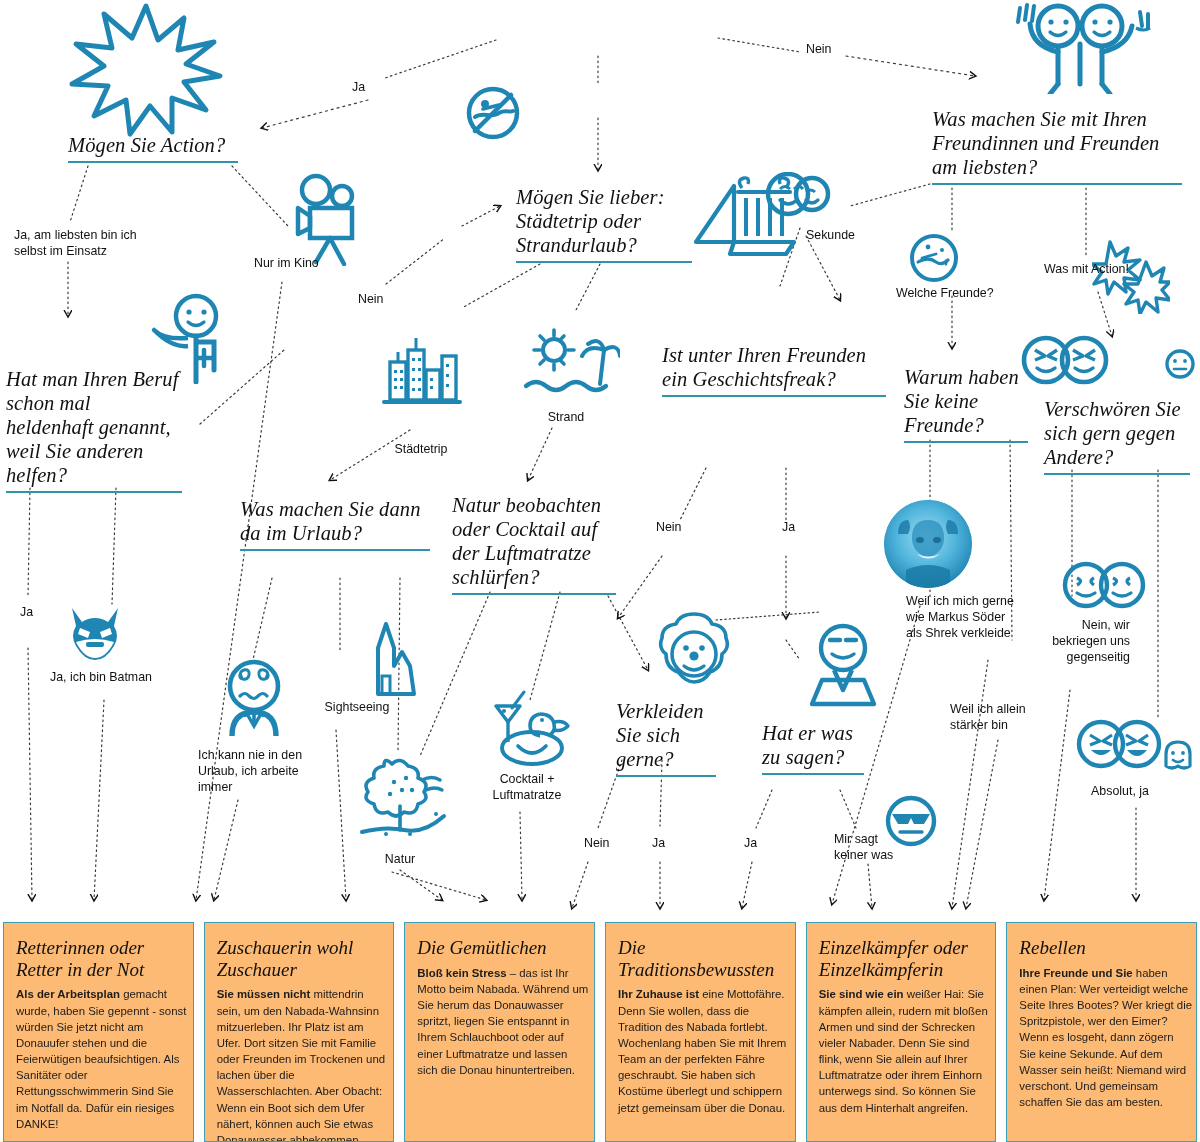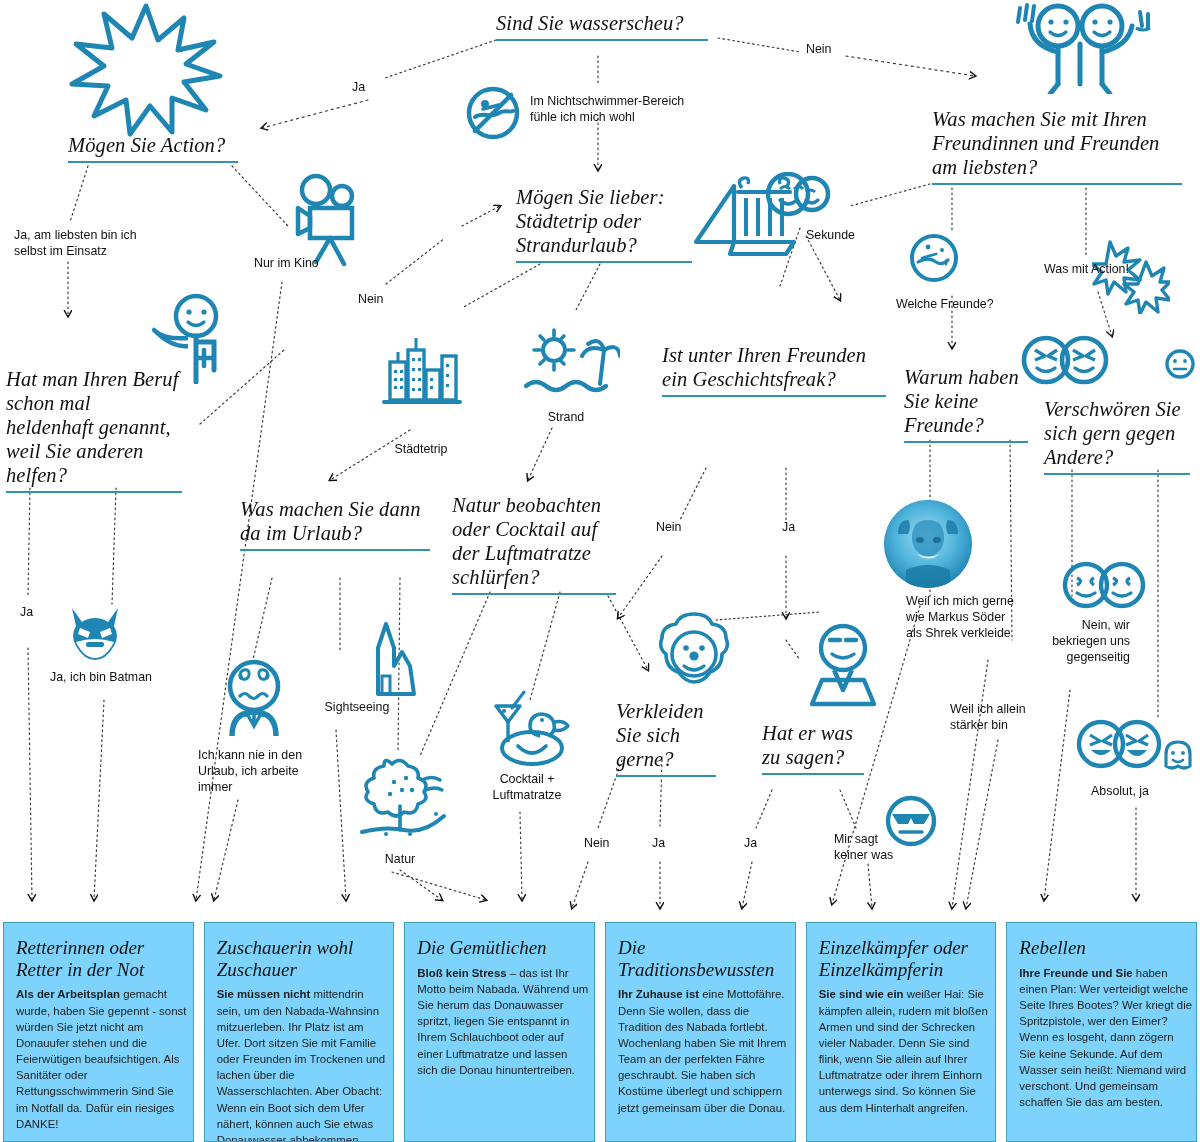--- a/index.html
+++ b/index.html
@@ -57,21 +57,21 @@
     top: 922px;
     width: 1200px;
     height: 220px;
     display: flex;
     gap: 10px;
     padding: 0 3px;
   }
   .result-card {
     flex: 1 1 0;
     border: 1.5px solid #3e9fb8;
-    background: #7dd3fc;
+    background: #fdba74;
     padding: 14px 4px 10px 12px;
     overflow: hidden;
   }
   .result-title {
     font-family: "Liberation Serif", serif;
     font-style: italic;
     font-size: 19px;
     line-height: 1.14;
     color: #111111;
     margin-bottom: 6px;
@@ -216,44 +216,37 @@
     <svg width="156" height="136" viewBox="0 0 156 136">
       <path d="M78 4 L90 38 L116 16 L110 48 L146 40 L118 62 L152 74 L116 80 L138 108 L104 96 L104 130 L82 104 L62 132 L58 98 L26 114 L40 84 L4 82 L36 64 L8 42 L44 46 L36 12 L64 36 Z" fill="none" stroke="#1f86b4" stroke-width="5" stroke-linejoin="round"></path>
     </svg>
   </div>
 
   <div class="node question" style="left:68px; top:134px; width:170px;">
     <div>Mögen Sie Action?</div>
     <div class="rule"></div>
   </div>
 
-  <div class="node question" style="left:496px; top:12px; width:212px;">
-    <div>Sind Sie wasserscheu?</div>
-    <div class="rule"></div>
-  </div>
 
   <div class="node answer" style="left:352px; top:80px;">
     <span>Ja</span>
   </div>
 
   <div class="node answer" style="left:806px; top:42px;">
     <span>Nein</span>
   </div>
 
   <div class="node icon" style="left:465px; top:85px;">
     <svg width="56" height="56" viewBox="0 0 56 56">
       <circle cx="28" cy="28" r="24" fill="none" stroke="#1f86b4" stroke-width="4.5"></circle>
       <circle cx="20" cy="19" r="4" fill="#1f86b4"></circle>
       <path d="M10 32 C18 26, 26 34, 34 28 C40 24, 44 28, 48 26" fill="none" stroke="#1f86b4" stroke-width="4" stroke-linecap="round"></path>
       <path d="M18 24 L34 20" stroke="#1f86b4" stroke-width="3.5" stroke-linecap="round"></path>
       <path d="M10 46 L46 10" stroke="#1f86b4" stroke-width="4.5" stroke-linecap="round"></path>
     </svg>
-  </div>
-  <div class="node answer" style="left:530px; top:94px; width:180px;">
-    <span>Im Nichtschwimmer-Bereich fühle ich mich wohl</span>
   </div>
 
   <div class="node icon" style="left:990px; top:2px;">
     <svg width="190" height="92" viewBox="0 0 190 92">
       <circle cx="68" cy="24" r="20" fill="none" stroke="#1f86b4" stroke-width="5"></circle>
       <circle cx="112" cy="24" r="20" fill="none" stroke="#1f86b4" stroke-width="5"></circle>
       <circle cx="61" cy="20" r="2.6" fill="#1f86b4"></circle>
         <circle cx="76" cy="20" r="2.6" fill="#1f86b4"></circle>
       <circle cx="105" cy="20" r="2.6" fill="#1f86b4"></circle>
         <circle cx="120" cy="20" r="2.6" fill="#1f86b4"></circle>
@@ -317,21 +310,21 @@
   <div class="node icon" style="left:908px; top:232px;">
     <svg width="52" height="52" viewBox="0 0 52 52">
       <circle cx="26" cy="26" r="22" fill="none" stroke="#1f86b4" stroke-width="4"></circle>
       <circle cx="20" cy="15" r="2.4" fill="#1f86b4"></circle>
       <circle cx="34" cy="18" r="2" fill="#1f86b4"></circle>
       <path d="M10 30 q10 -6 18 0 q6 4 12 -2" fill="none" stroke="#1f86b4" stroke-width="3.2" stroke-linecap="round"></path>
       <path d="M14 26 L28 22" stroke="#1f86b4" stroke-width="2.8" stroke-linecap="round"></path>
       <path d="M38 27 q3 5 0 7 q-3 -2 0 -7" fill="#1f86b4"></path>
     </svg>
   </div>
-  <div class="node answer" style="left:896px; top:286px;margin-top:11px;">
+  <div class="node answer" style="left:896px; top:286px;">
     <span>Welche Freunde?</span>
   </div>
 
   <div class="node icon" style="left:1092px; top:236px;">
     <svg width="78" height="78" viewBox="0 0 78 78">
       <path d="M18 6 L24 20 L36 12 L32 26 L48 24 L36 34 L48 44 L32 42 L34 56 L22 46 L16 58 L14 44 L2 48 L10 36 L0 28 L14 28 Z" fill="none" stroke="#1f86b4" stroke-width="3.4" stroke-linejoin="round"></path>
       <path d="M54 26 L60 40 L72 32 L68 46 L78 46 L70 54 L78 64 L64 62 L66 76 L54 66 L48 78 L46 64 L34 68 L42 56 L32 48 L46 48 Z" fill="none" stroke="#1f86b4" stroke-width="3.4" stroke-linejoin="round"></path>
     </svg>
   </div>
   <div class="node answer" style="left:1044px; top:262px;">

